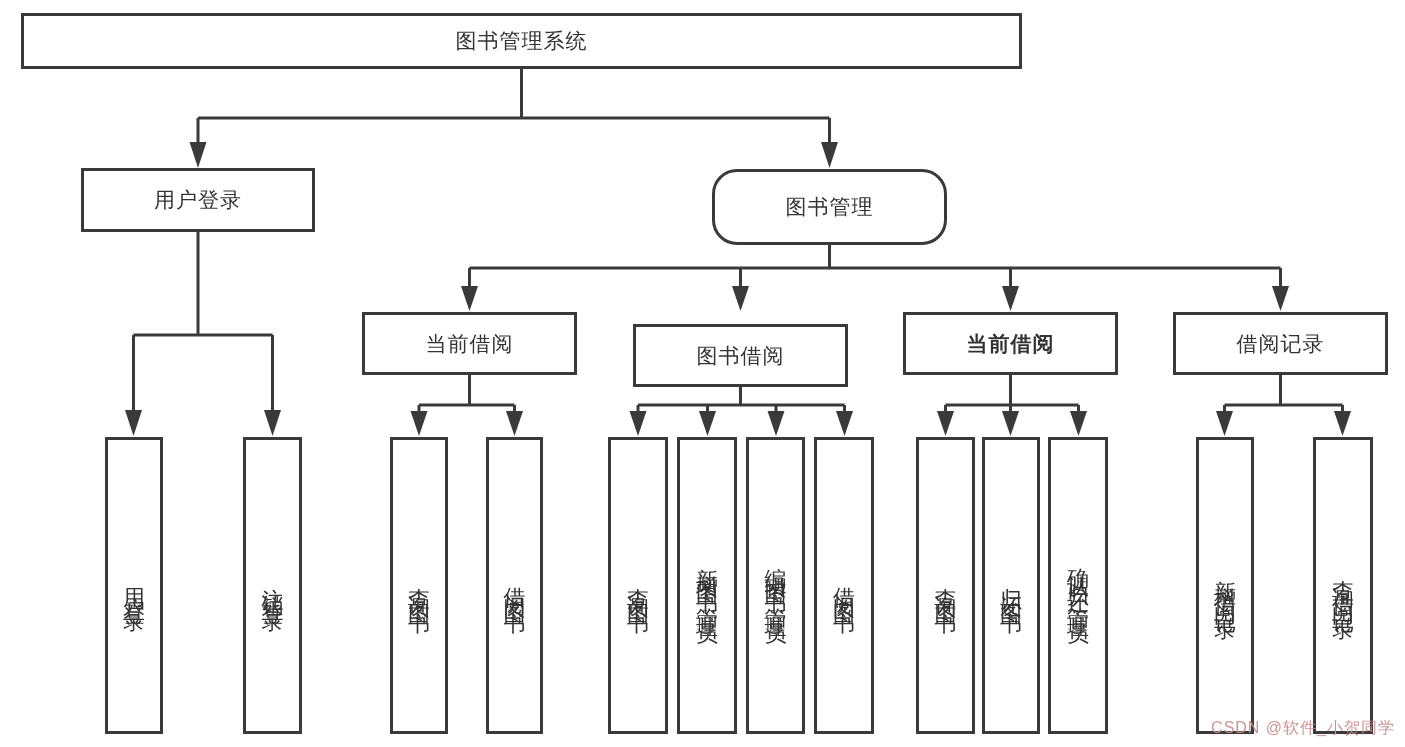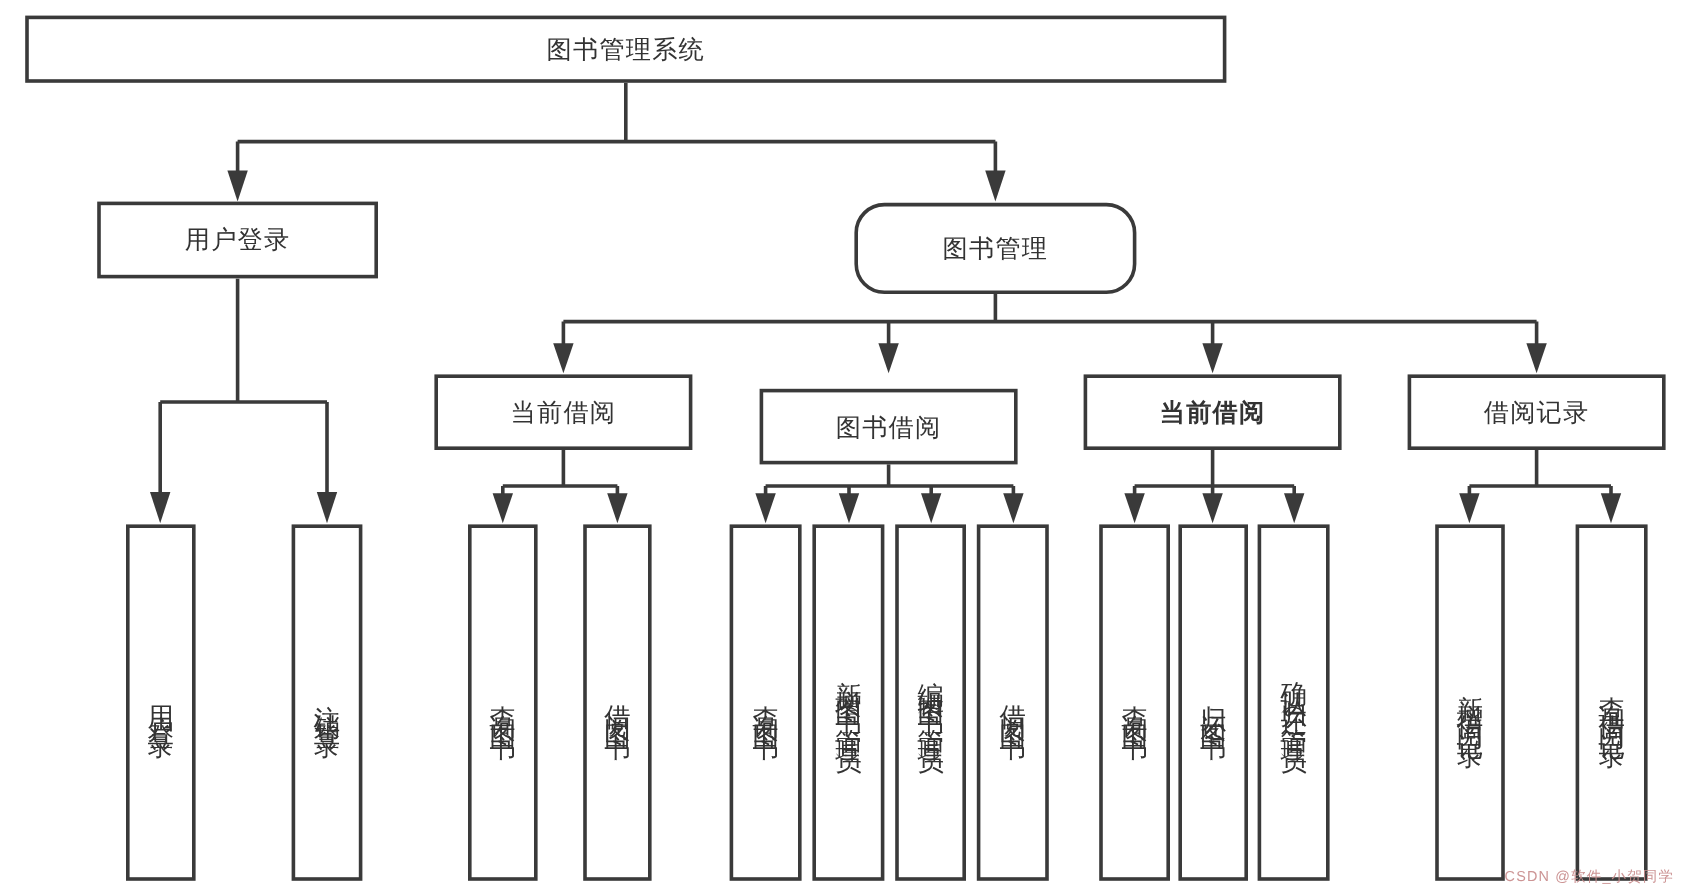--- a/index.html
+++ b/index.html
@@ -31,21 +31,21 @@
     font-size:22px;
     letter-spacing:8px;
     line-height:1;
     text-align:center;
   }
   #watermark{
     position:absolute;
     right:10px;
     bottom:8px;
     z-index:3;
-    font-size:12px;
+    font-size:16px;
     letter-spacing:1px;
     color:rgba(201,142,142,0.95);
     white-space:nowrap;
   }
 </style>
 </head>
 <body>
 
 <div id="canvas">
 

